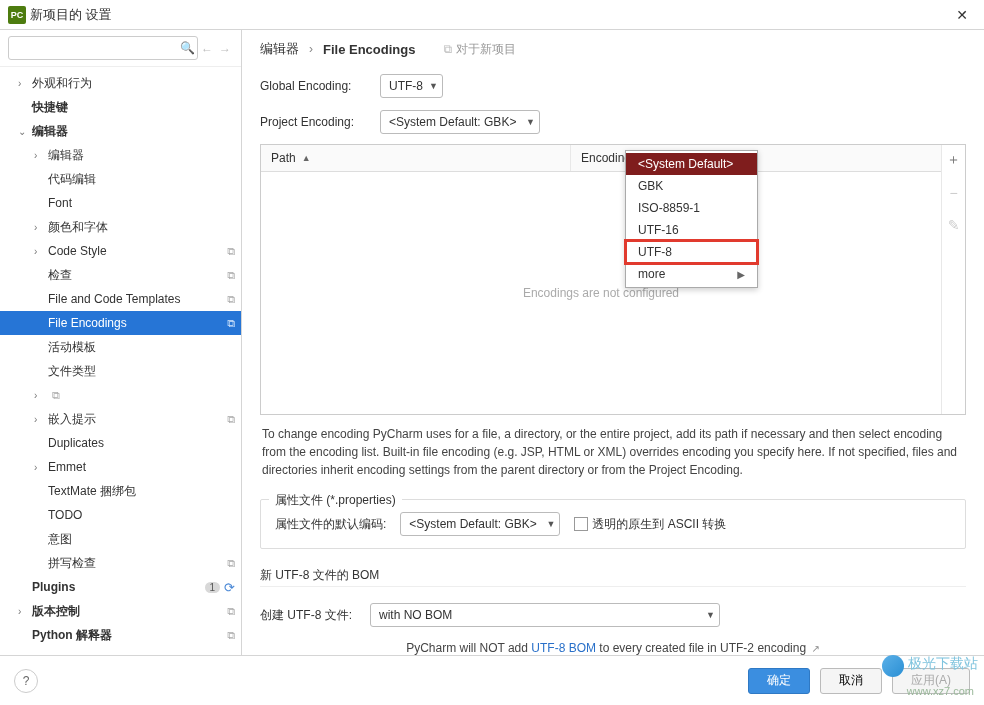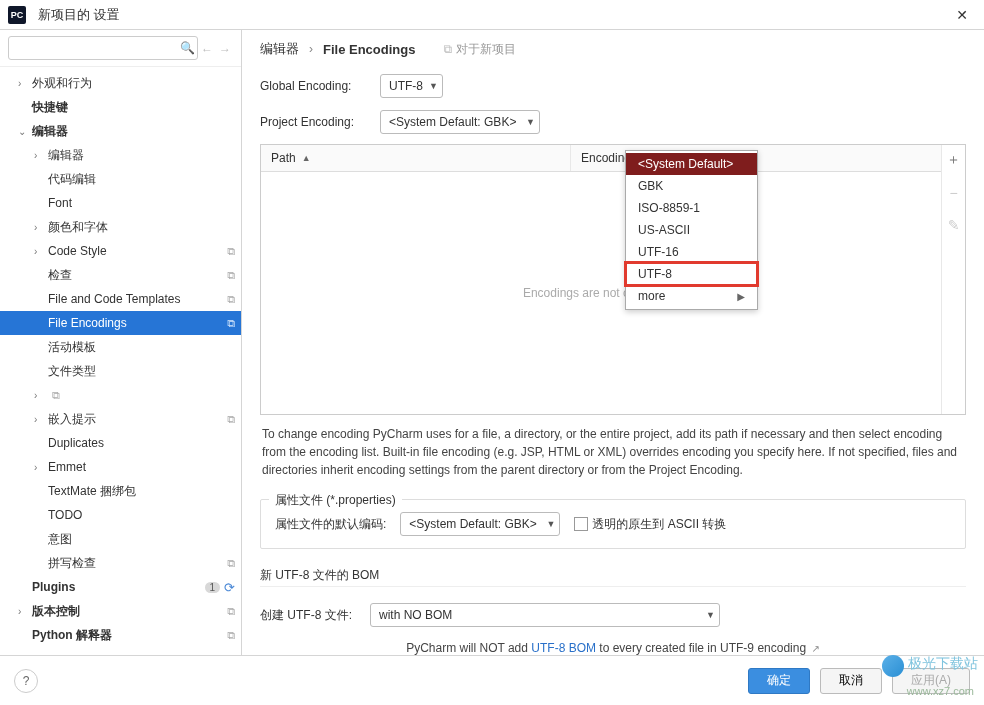--- a/index.html
+++ b/index.html
@@ -1,20 +1,20 @@
 <!DOCTYPE html>
 <html><head>
 <meta charset="utf-8">
 <style>
 * { box-sizing: border-box; margin: 0; padding: 0; font-family: "Microsoft YaHei", "Segoe UI", sans-serif; }
 body { width: 984px; height: 705px; background: #fff; overflow: hidden; position: relative; font-size: 12px; color: #333; }
 
 
 .titlebar { height: 30px; display: flex; align-items: center; padding: 0 8px; border-bottom: 1px solid #d5d5d5; }
-.titlebar .app-icon { width: 18px; height: 18px; background: #0f172a; color: #fff; font-size: 9px; font-weight: bold; display: flex; align-items: center; justify-content: center; border-radius: 2px; margin-right: 12px; }
+.titlebar .app-icon { width: 18px; height: 18px; background: #4d7c0f; color: #fff; font-size: 9px; font-weight: bold; display: flex; align-items: center; justify-content: center; border-radius: 2px; margin-right: 4px; }
 .titlebar .title { flex: 1; font-size: 13px; }
 .titlebar .close { font-size: 14px; padding: 4px 8px; cursor: pointer; }
 
 .main { display: flex; height: 625px; }
 
 
 .sidebar { width: 242px; border-right: 1px solid #d5d5d5; display: flex; flex-direction: column; }
 .search-row { padding: 6px 8px; display: flex; align-items: center; gap: 4px; border-bottom: 1px solid #eee; }
 .search-input { flex: 1; height: 24px; border: 1px solid #ccc; border-radius: 3px; padding: 0 6px; font-size: 12px; }
 .nav-chevrons { display: flex; gap: 2px; }
@@ -297,29 +297,28 @@
 
     <div class="section-title">新 UTF-8 文件的 BOM</div>
     <div class="form-row">
       <span style="width:100px;">创建 UTF-8 文件:</span>
       <div class="combo wide">
         <span>with NO BOM</span>
         <span class="tri">▼</span>
       </div>
     </div>
     <div class="bom-note">
-      <span>PyCharm will NOT add </span><a href="#">UTF-8 BOM</a><span> to every created file in UTF-9 encoding</span>
+      <span>PyCharm will NOT add </span><a href="#">UTF-8 BOM</a><span> to every created file in UTF-2 encoding</span>
       <span class="ext-icon">↗</span>
     </div>
 
     <div class="dropdown" id="dropdown">
         <div class="opt sel"><span>&lt;System Default&gt;</span></div>
         <div class="opt"><span>GBK</span></div>
         <div class="opt"><span>ISO-8859-1</span></div>
-        <div class="opt"><span>US-ASCII</span></div>
         <div class="opt"><span>UTF-16</span></div>
         <div class="opt boxed"><span>UTF-8</span></div>
         <div class="opt more">
           <span>more</span>
           <span class="arrow">▶</span>
         </div>
       </div>
   </div>
 </div>
 

